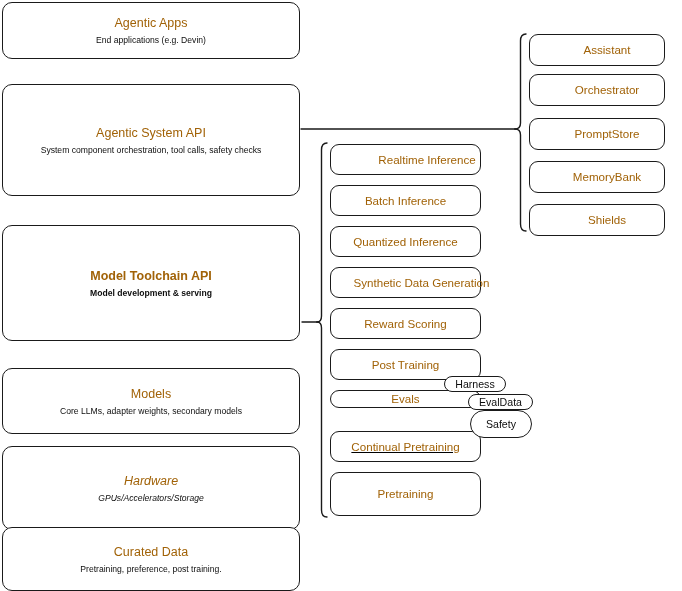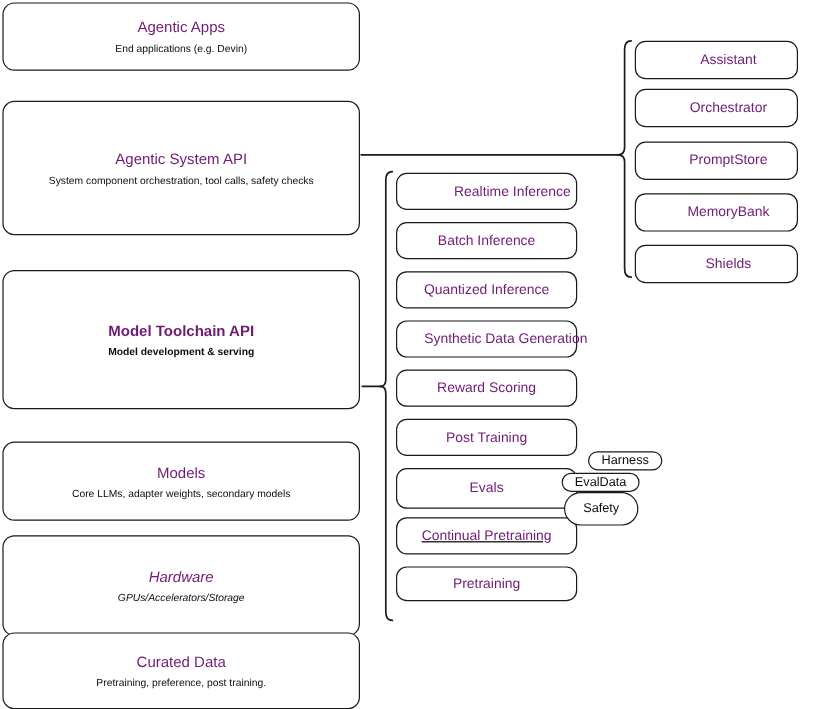--- a/index.html
+++ b/index.html
@@ -27,21 +27,21 @@
     border-radius: 10px;
     display: flex;
     flex-direction: column;
     align-items: center;
     justify-content: center;
     text-align: center;
   }
   .box .title {
     font-size: 12.5px;
     line-height: 16px;
-    color: #701a75;
+    color: #a16207;
     white-space: nowrap;
   }
   .box .subtitle {
     font-size: 8.6px;
     line-height: 12px;
     color: #0d0d0d;
     margin-top: 3px;
     white-space: nowrap;
   }
   .layer-box {
@@ -151,31 +151,31 @@
   </div>
   <div class="box mid-box" style="top:267px;height:31px;padding-left:32px;">
     <div class="title">Synthetic Data Generation</div>
   </div>
   <div class="box mid-box" style="top:308px;height:31px;">
     <div class="title">Reward Scoring</div>
   </div>
   <div class="box mid-box" style="top:349px;height:31px;">
     <div class="title">Post Training</div>
   </div>
-  <div class="box mid-box" style="top:390px;height:34px;">
+  <div class="box mid-box" style="top:390px;height:18px;">
     <div class="title">Evals</div>
   </div>
   <div class="box mid-box" style="top:431px;height:31px;text-decoration:underline;">
     <div class="title">Continual Pretraining</div>
   </div>
-  <div class="box mid-box" style="top:472px;height:29px;">
+  <div class="box mid-box" style="top:472px;height:44px;">
     <div class="title">Pretraining</div>
   </div>
 
-  <div class="pill" style="left:490px;top:376px;width:62px;height:16px;">
+  <div class="pill" style="left:444px;top:376px;width:62px;height:16px;">
     <span>Harness</span>
   </div>
   <div class="pill" style="left:468px;top:394px;width:65px;height:16px;">
     <span>EvalData</span>
   </div>
   <div class="pill" style="left:470px;top:410px;width:62px;height:28px;">
     <span>Safety</span>
   </div>
 
   <div class="box right-box" style="top:34px;height:32px;">

